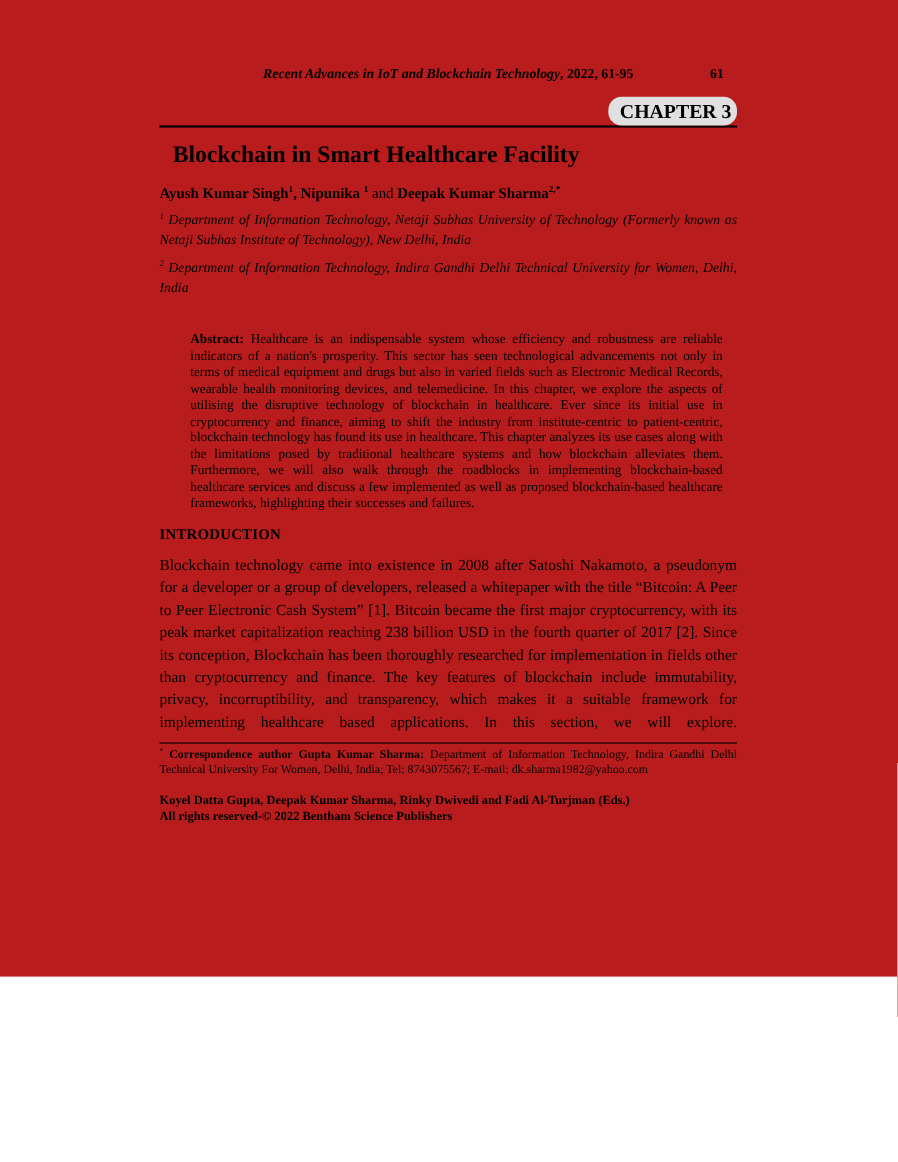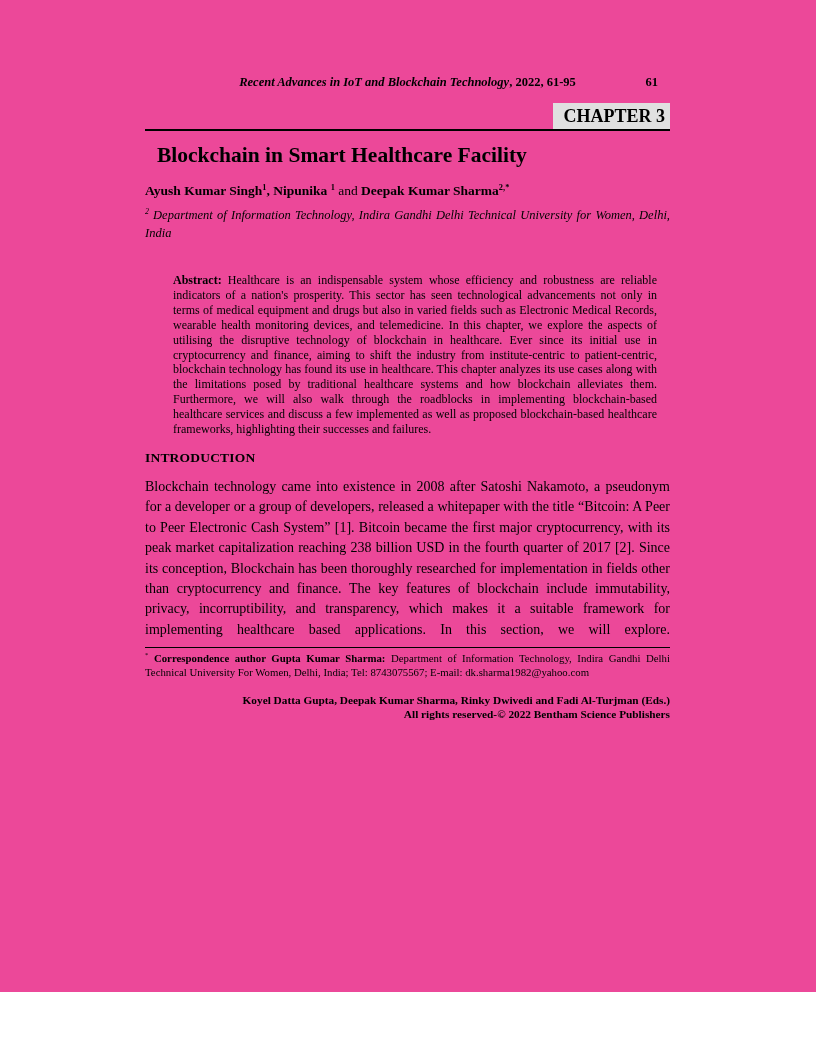--- a/index.html
+++ b/index.html
@@ -1,21 +1,21 @@
 <!DOCTYPE html>
 <html><head>
 <meta charset="utf-8">
 <style>
   html, body { margin: 0; padding: 0; background: #ffffff; }
   .page {
-    width: 816px; height: 992px;
+    width: 816px; height: 888px;
     position: relative;
     box-sizing: border-box;
-    padding: 75px 146px 0 145px;
-    background: #ec4899;
+    padding: 60px 146px 0 145px;
+    background: #b91c1c;
     color: #000000;
     font-family: "Liberation Serif", serif;
     overflow: hidden;
   }
   sup { font-size: 62%; line-height: 0; vertical-align: super; }
 
   .running-header {
     position: relative;
     text-align: center;
     font-size: 12.5px;
@@ -32,20 +32,21 @@
     text-align: right;
     line-height: 0;
   }
   .chapter-badge {
     display: inline-block;
     background: #e0e0e0;
     font-weight: bold;
     font-size: 18px;
     line-height: 24px;
     padding: 1px 5px 1px 10px;
+    border-radius: 12px;
   }
 
   .chapter-title {
     margin: 12px 0 0 12px;
     font-size: 21.5px;
     font-weight: bold;
   }
 
   .authors-line {
     margin: 15px 0 0 0;
@@ -100,21 +101,21 @@
   .footnote {
     margin: 4px 0 0 0;
     font-size: 10.8px;
     line-height: 13.8px;
     text-align: justify;
   }
   .footnote .lbl { font-weight: bold; }
 
   .book-footer {
     margin-top: 13px;
-    text-align: right;
+    text-align: left;
     font-weight: bold;
     font-size: 11.3px;
     line-height: 14.5px;
   }
 </style>
 </head>
 <body>
 
 <div class="page">
 
@@ -124,20 +125,21 @@
   </div>
 
   <div class="chapter-row">
     <span class="chapter-badge">CHAPTER 3</span>
   </div>
 
   <h1 class="chapter-title">Blockchain in Smart Healthcare Facility</h1>
 
   <p class="authors-line"><span class="nm"><span>Ayush Kumar Singh</span><sup>1</sup></span><span class="nm">, </span><span class="nm"><span>Nipunika </span><sup>1</sup></span><span> and </span><span class="nm"><span>Deepak Kumar Sharma</span><sup>2,*</sup></span></p>
 
+  <p class="affiliation"><sup>1</sup><span> Department of Information Technology, Netaji Subhas University of Technology (Formerly known as Netaji Subhas Institute of Technology), New Delhi, India</span></p>
 
   <p class="affiliation"><sup>2</sup><span> Department of Information Technology, Indira Gandhi Delhi Technical University for Women, Delhi, India</span></p>
 
   <p class="abstract"><span class="lbl">Abstract:</span><span> Healthcare is an indispensable system whose efficiency and robustness are reliable indicators of a nation's prosperity. This sector has seen technological advancements not only in terms of medical equipment and drugs but also in varied fields such as Electronic Medical Records, wearable health monitoring devices, and telemedicine. In this chapter, we explore the aspects of utilising the disruptive technology of blockchain in healthcare. Ever since its initial use in cryptocurrency and finance, aiming to shift the industry from institute-centric to patient-centric, blockchain technology has found its use in healthcare. This chapter analyzes its use cases along with the limitations posed by traditional healthcare systems and how blockchain alleviates them. Furthermore, we will also walk through the roadblocks in implementing blockchain-based healthcare services and discuss a few implemented as well as proposed blockchain-based healthcare frameworks, highlighting their successes and failures.</span></p>
 
 
   <h2 class="section-heading">INTRODUCTION</h2>
 
   <p class="body-para">Blockchain technology came into existence in 2008 after Satoshi Nakamoto, a pseudonym for a developer or a group of developers, released a whitepaper with the title “Bitcoin: A Peer to Peer Electronic Cash System” [1]. Bitcoin became the first major cryptocurrency, with its peak market capitalization reaching 238 billion USD in the fourth quarter of 2017 [2]. Since its conception, Blockchain has been thoroughly researched for implementation in fields other than cryptocurrency and finance. The key features of blockchain include immutability, privacy, incorruptibility, and transparency, which makes it a suitable framework for implementing healthcare based applications. In this section, we will explore.</p>
 

